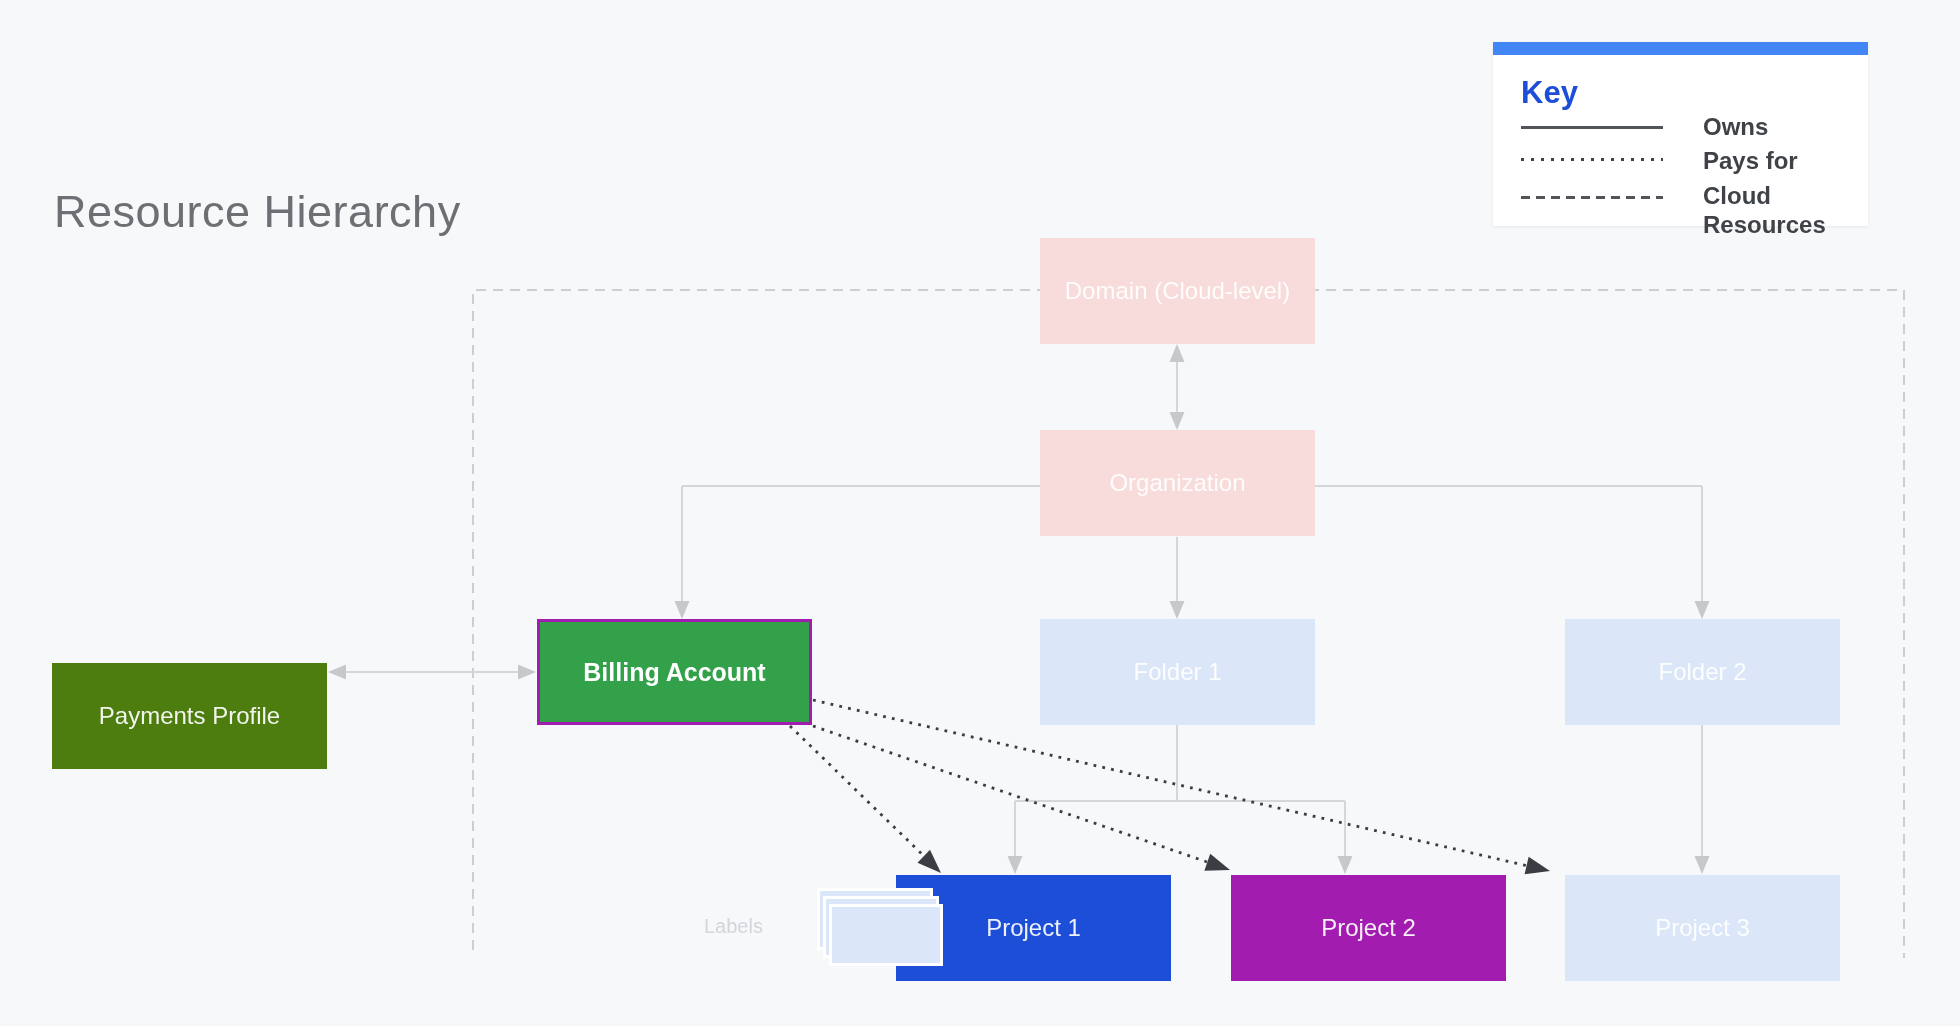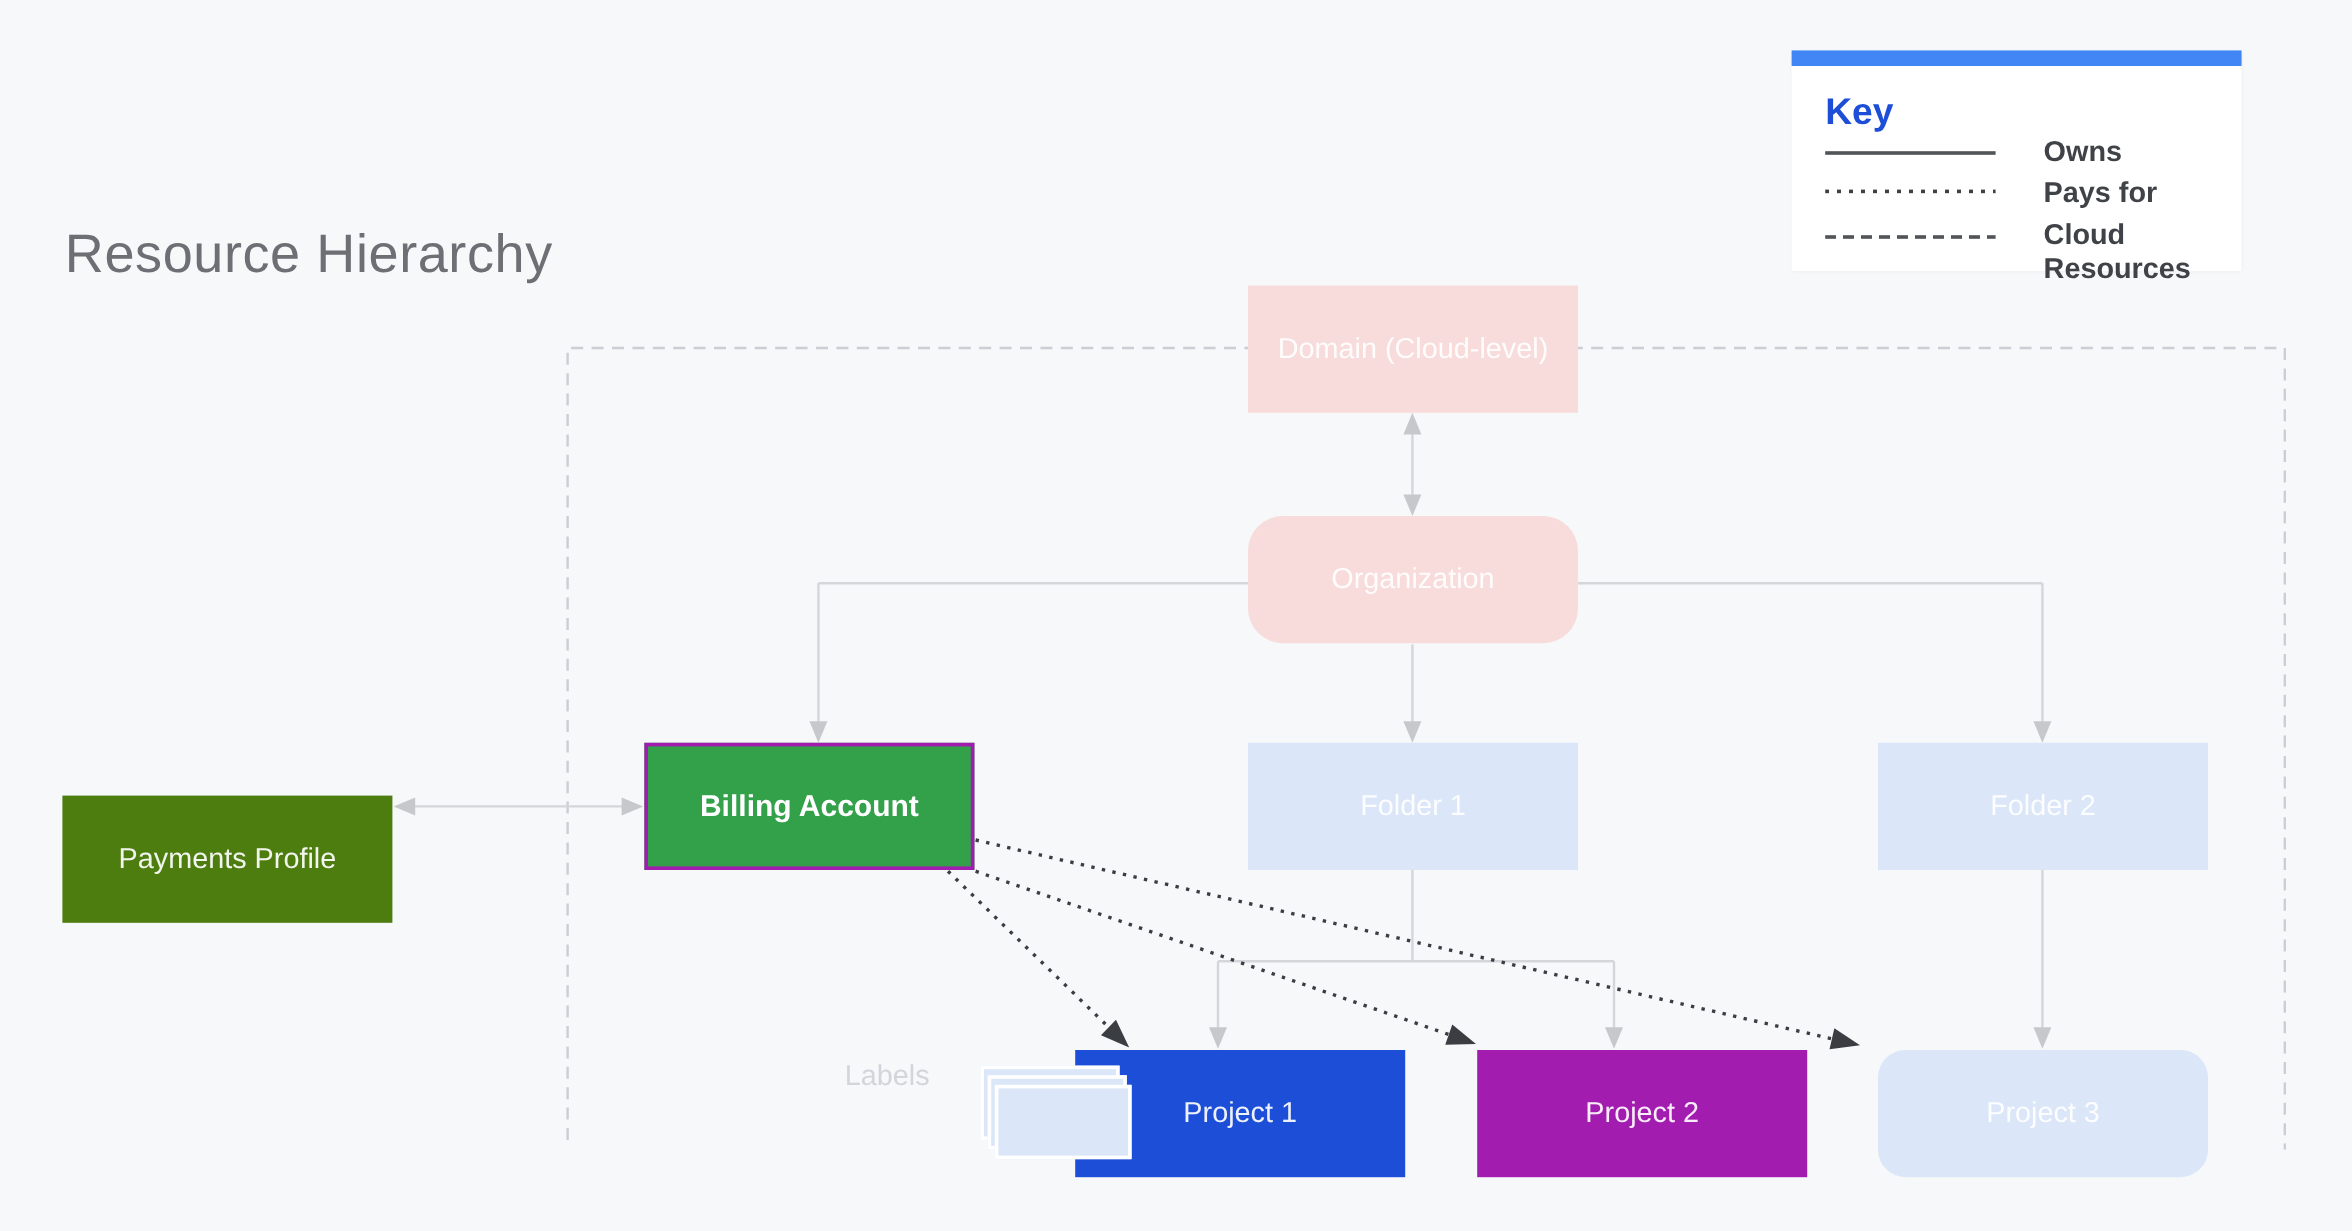--- a/index.html
+++ b/index.html
@@ -17,33 +17,33 @@
     font-size:45px;color:#6c6f73;letter-spacing:.5px;
   }
 
   
   .node{
     position:absolute;width:275px;height:106px;z-index:1;
     display:flex;align-items:center;justify-content:center;
     font-size:24px;color:rgba(255,255,255,.92);text-align:right;
   }
   .node-domain       {left:1040px;top:238px;}
-  .node-organization {left:1040px;top:430px;border-radius:29px;}
+  .node-organization {left:1040px;top:430px;}
   .node-payments     {left:52px;  top:619px;}
   .node-billing      {left:537px; top:619px;font-weight:bold;font-size:25px;color:#fff;border:3px solid #a21caf;box-sizing:border-box;}
   .node-folder1      {left:1040px;top:619px;}
   .node-folder2      {left:1565px;top:619px;}
   .node-project1     {left:896px; top:875px;}
   .node-project2     {left:1231px;top:875px;}
-  .node-project3     {left:1565px;top:875px;border-radius:23px;}
+  .node-project3     {left:1565px;top:875px;}
 
   
   .labels-caption{
-    position:absolute;left:704px;top:883px;z-index:3;
-    font-size:24px;color:#d2d6db;
+    position:absolute;left:704px;top:915px;z-index:3;
+    font-size:20px;color:#d2d6db;
   }
   .labels-icon{position:absolute;left:817px;top:888px;width:130px;height:80px;z-index:3;}
   .labels-icon .card{
     position:absolute;background:#dbe6f8;border:3px solid #ffffff;box-sizing:border-box;
   }
   .labels-icon .card.c1{left:0;top:0;width:116px;height:62px;}
   .labels-icon .card.c2{left:6px;top:8px;width:116px;height:62px;}
   .labels-icon .card.c3{left:12px;top:16px;width:114px;height:62px;}
 
   

